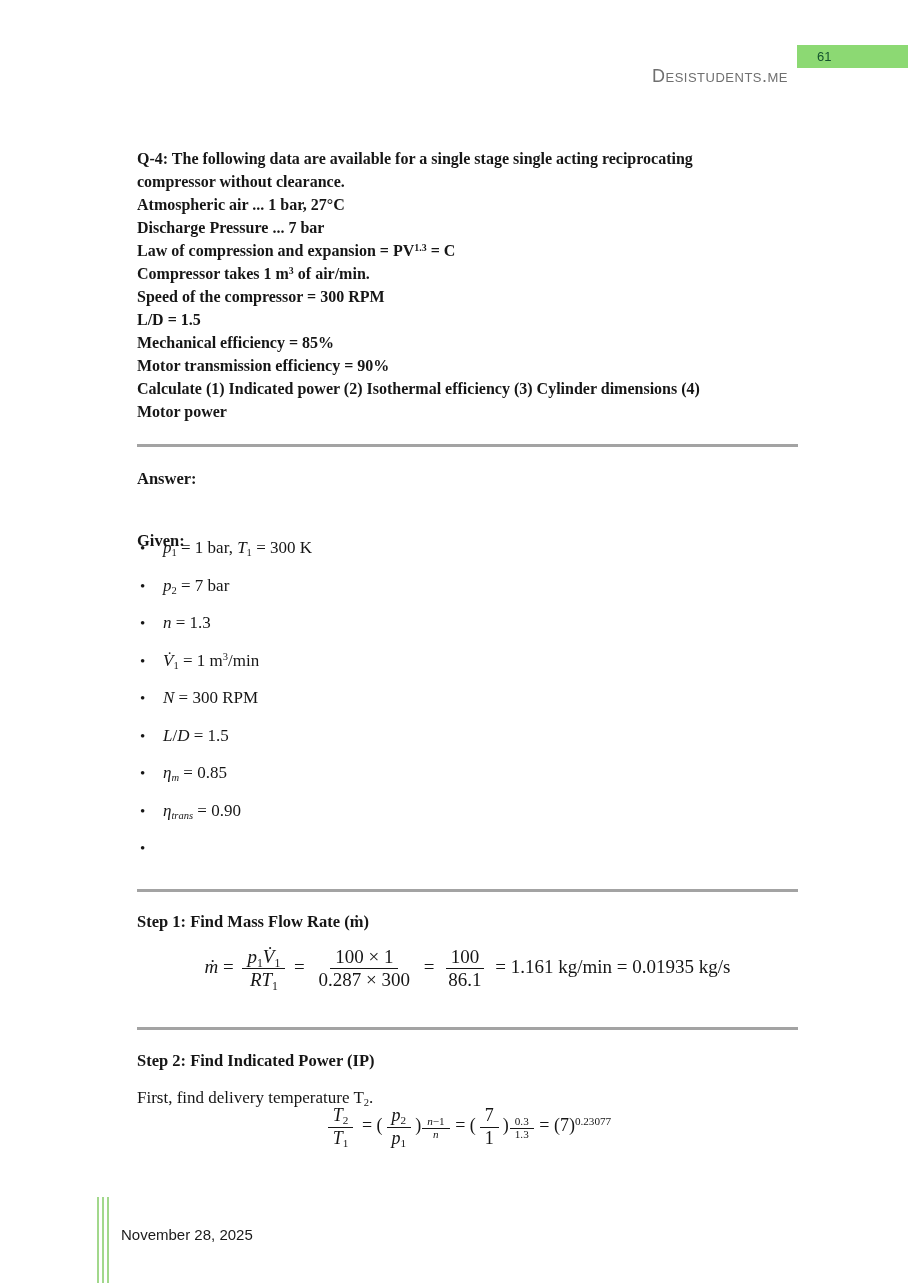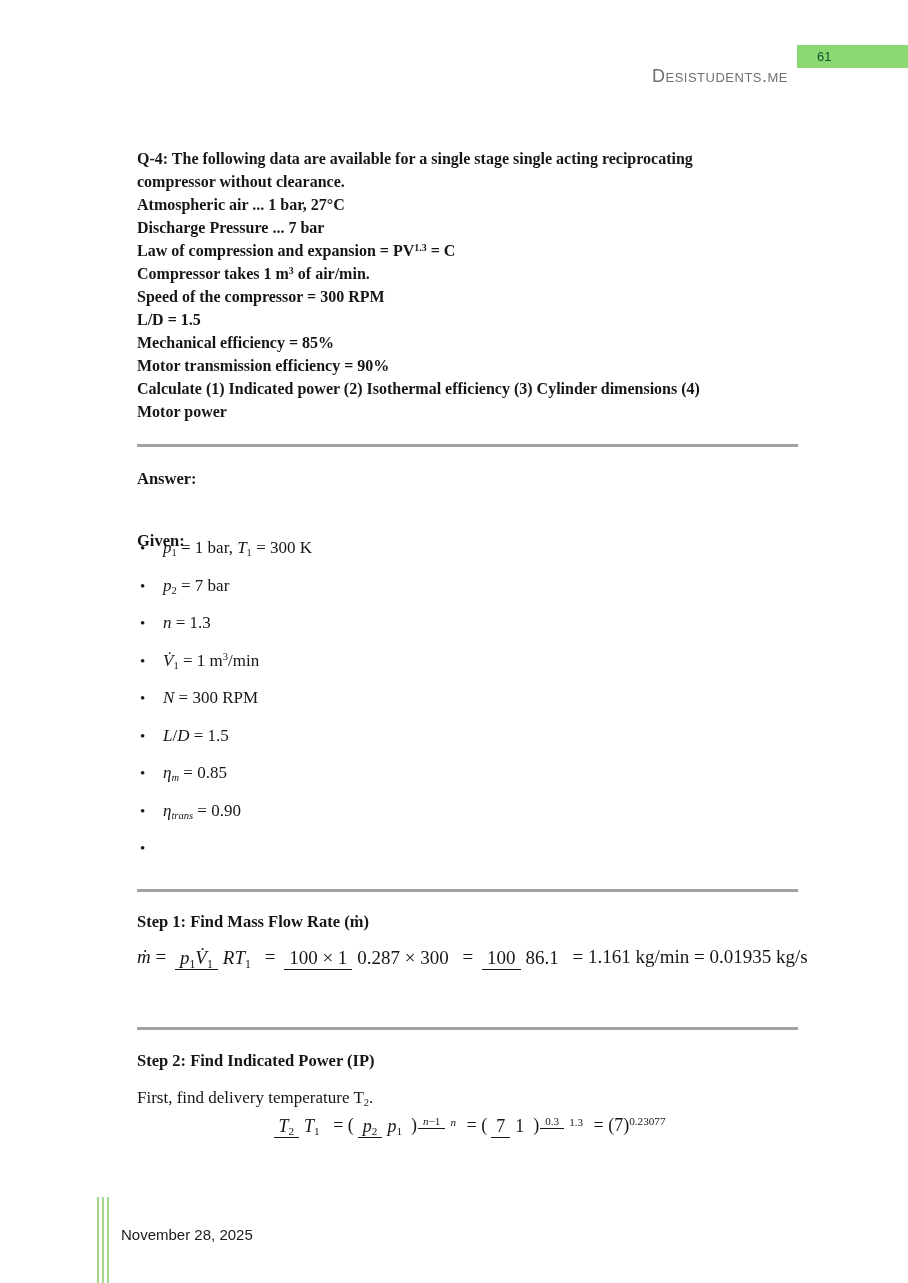--- a/index.html
+++ b/index.html
@@ -44,21 +44,21 @@
     position:relative;height:37.5px;padding-left:26px;line-height:24px;box-sizing:border-box;
   }
   .given-list li::before{
     content:"\2022";position:absolute;left:3px;top:0;font-size:15px;
   }
   
   i{font-style:italic;}
   sub{font-size:.62em;vertical-align:-0.3em;line-height:0;}
   sup{font-size:.62em;vertical-align:.55em;line-height:0;}
   .frac{
-    display:inline-flex;flex-direction:row;align-items:center;
+    display:inline-flex;flex-direction:column;align-items:center;
     vertical-align:middle;margin:0 4px;line-height:1.18;text-align:left;
   }
   .frac .fn{border-bottom:.085em solid currentColor;padding:0 5px;}
   .frac .fd{padding:0 5px;}
   sup .frac{vertical-align:baseline;margin:12px 1px;line-height:1.05;}
   .equation{
     position:absolute;left:137px;width:661px;text-align:center;font-size:19px;white-space:nowrap;
   }
   .eq-1{top:946px;}
   .eq-2{top:1104px;font-size:18px;}

